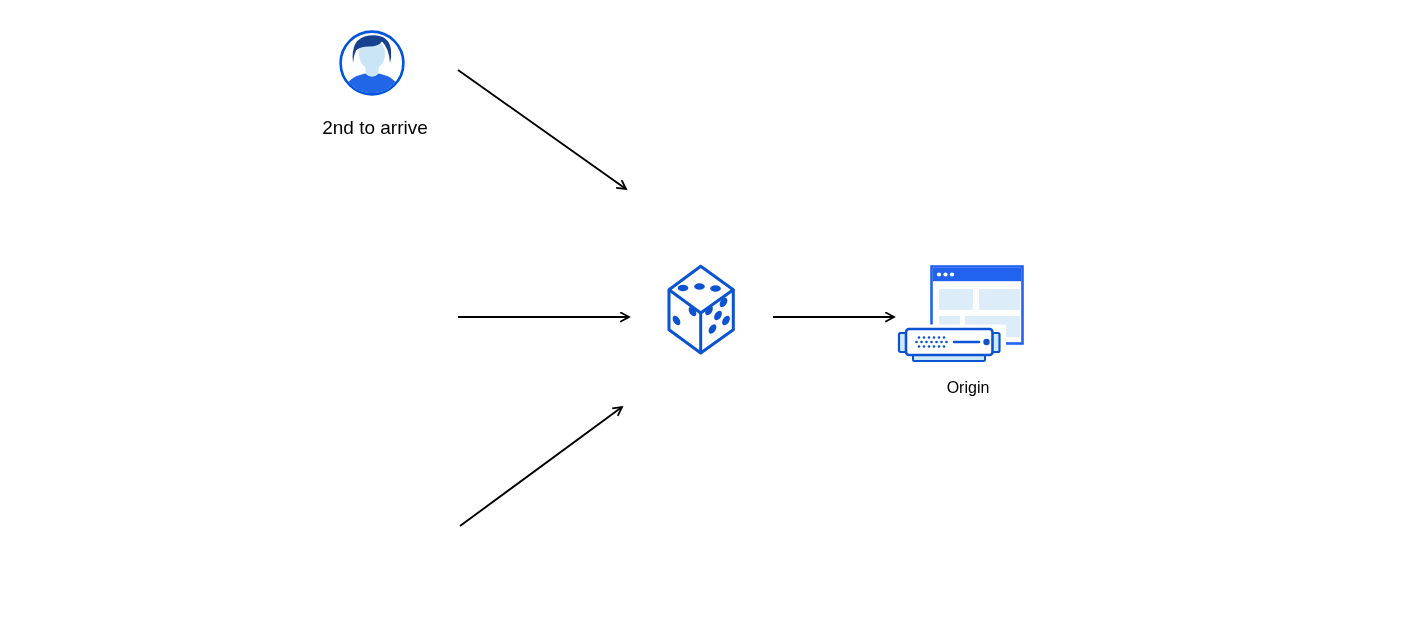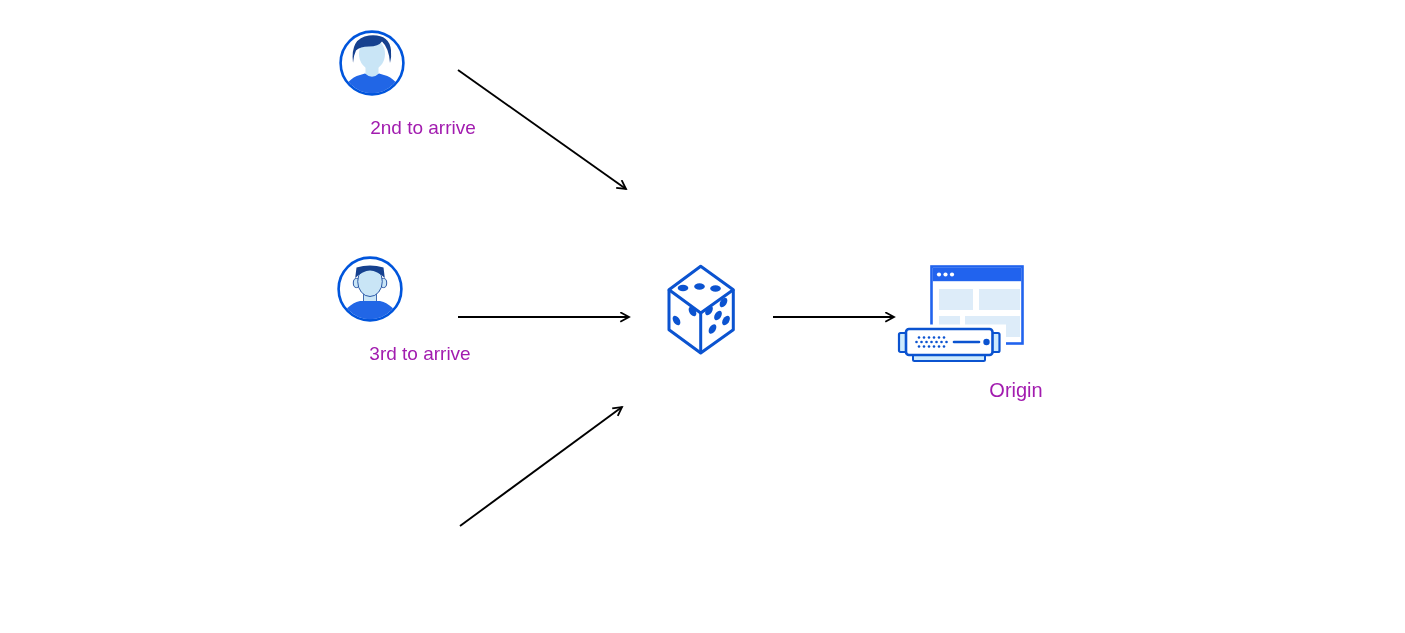--- a/index.html
+++ b/index.html
@@ -10,26 +10,25 @@
     height: 633px;
     background: #ffffff;
     overflow: hidden;
     font-family: "Liberation Sans", sans-serif;
   }
   .node { position: absolute; }
   .node-label {
     position: absolute;
     transform: translateX(-50%);
     white-space: nowrap;
-    color: #a21caf;
+    color: #000000;
     font-size: 19px;
     line-height: 1.2;
-    margin-left: 48px;
   }
-  .origin-label { font-size: 20px; }
+  .origin-label { font-size: 16px; }
   .arrow-layer {
     position: absolute;
     left: 0; top: 0;
     width: 1405px; height: 633px;
     pointer-events: none;
   }
 </style>
 </head>
 <body>
 
@@ -46,39 +45,20 @@
       <g clip-path="url(#c1)">
         <rect x="27.5" y="32" width="13" height="16" fill="#c9e5f6"></rect>
         <path d="M 4 68 Q 7 50 22 46 L 27 44.5 Q 34 51 41 44.5 L 46 46 Q 61 50 64 68 Z" fill="#2166e6"></path>
         <ellipse cx="34" cy="25" rx="13" ry="15.5" fill="#c9e5f6"></ellipse>
         <path d="M 15 34 Q 12 9 31 6.5 Q 51 4.5 53 21 Q 53.7 28 52 34 Q 51 19 44 12.5 Q 40.5 17.5 31 17.5 Q 22 17.5 18 21.5 Q 15.3 27 15 34 Z" fill="#16418f"></path>
       </g>
     </svg>
     <div class="node-label" style="left:37px; top:88px;">2nd to arrive</div>
   </div>
 
-  <div class="node" style="left:336px; top:255px; width:68px; height:68px;">
-    <svg width="68" height="68" viewBox="0 0 68 68">
-      <defs>
-          <clipPath id="c2">
-            <circle cx="34" cy="34" r="30.2"></circle>
-          </clipPath>
-        </defs>
-      <circle cx="34" cy="34" r="31.4" fill="#ffffff" stroke="#0055dc" stroke-width="2.6"></circle>
-      <g clip-path="url(#c2)">
-        <rect x="27.5" y="34" width="13" height="14" fill="#c9e5f6" stroke="#1b4a9e" stroke-width="0.8"></rect>
-        <path d="M 4 68 Q 8 50 24 46 L 44 46 Q 60 50 64 68 Z" fill="#2166e6"></path>
-        <ellipse cx="20.5" cy="28" rx="3.2" ry="4.6" fill="#c9e5f6" stroke="#1b4a9e" stroke-width="0.9"></ellipse>
-        <ellipse cx="47.5" cy="28" rx="3.2" ry="4.6" fill="#c9e5f6" stroke="#1b4a9e" stroke-width="0.9"></ellipse>
-        <ellipse cx="34" cy="26.5" rx="12.3" ry="15" fill="#c9e5f6" stroke="#1b4a9e" stroke-width="0.9"></ellipse>
-        <path d="M 20.5 12.5 Q 34 8.5 47.5 12.5 L 48.8 23 Q 41 15.5 34 15.5 Q 27 15.5 19.2 23 Z" fill="#16418f"></path>
-      </g>
-    </svg>
-    <div class="node-label" style="left:36px; top:88px;">3rd to arrive</div>
-  </div>
 
 
   <div class="node" style="left:664px; top:263px; width:74px; height:93px;">
     <svg width="74" height="93" viewBox="0 0 74 93">
       <g fill="none" stroke="#0b53d0" stroke-width="3" stroke-linejoin="round">
         <path d="M 36.7 3.3 L 69.3 26.7 L 36.7 50 L 5 26.7 Z"></path>
         <path d="M 5 26.7 L 5 66.7 L 36.7 90 L 69.3 66.7 L 69.3 26.7"></path>
         <path d="M 36.7 50 L 36.7 90"></path>
       </g>
       <g fill="#0b53d0">

